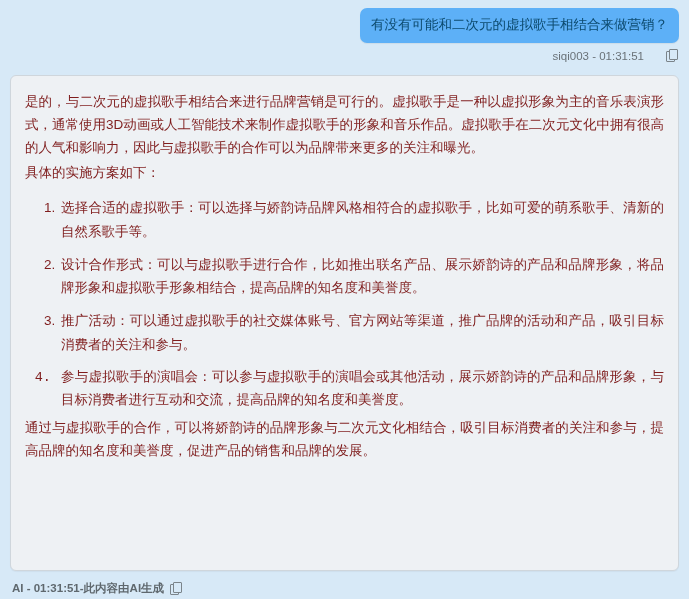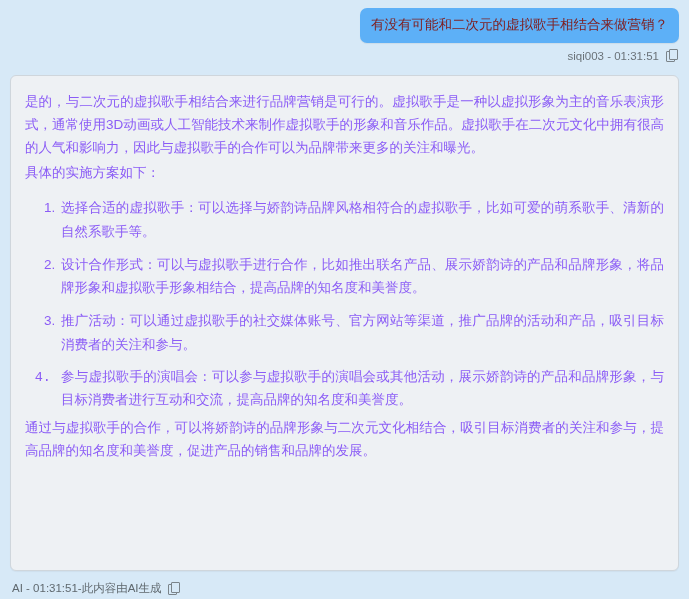--- a/index.html
+++ b/index.html
@@ -23,33 +23,33 @@
     display: flex;
     flex-direction: column;
   }
   
   .row-user {
     display: flex;
     justify-content: flex-end;
   }
   .bubble-user {
     background: #5db0f7;
-    color: #7f1d1d;
+    color: #0c4a6e;
     border-radius: 7px;
     padding: 7px 11px 8px 11px;
     font-size: 13.5px;
     line-height: 1.45;
     max-width: 430px;
     box-shadow: 0 1px 1px rgba(0,0,0,0.06);
   }
   .meta-user {
     display: flex;
     justify-content: flex-end;
     align-items: center;
-    gap: 7px;
+    gap: 22px;
     color: #6a7278;
     font-size: 11.5px;
     margin: 5px 2px 0 0;
     height: 16px;
   }
   .copy-icon {
     display: inline-block;
     width: 11px;
     height: 13px;
     position: relative;
@@ -81,21 +81,21 @@
     flex: 1;
     min-height: 0;
   }
   .bubble-ai {
     background: #eef1f4;
     border: 1px solid #cfd6dc;
     border-radius: 6px;
     padding: 14px 14px 16px 14px;
     font-size: 13.5px;
     line-height: 1.72;
-    color: #8b5cf6;
+    color: #7f1d1d;
     width: 100%;
     box-sizing: border-box;
     box-shadow: 0 1px 1px rgba(0,0,0,0.04);
   }
   .bubble-ai p {
     margin: 0 0 2px 0;
     text-align: justify;
   }
   .bubble-ai p.tight {
     margin-bottom: 12px;
@@ -117,20 +117,21 @@
     display: flex;
     align-items: center;
     gap: 6px;
     color: #5f686e;
     font-size: 11.5px;
     margin: 6px 0 0 2px;
     height: 22px;
   }
   .meta-ai .txt {
     letter-spacing: 0;
+    font-weight: bold;
   }
 </style>
 </head>
 <body>
 
 <div class="chat">
 
   <div class="row-user">
     <div class="bubble-user">有没有可能和二次元的虚拟歌手相结合来做营销？</div>
   </div>

